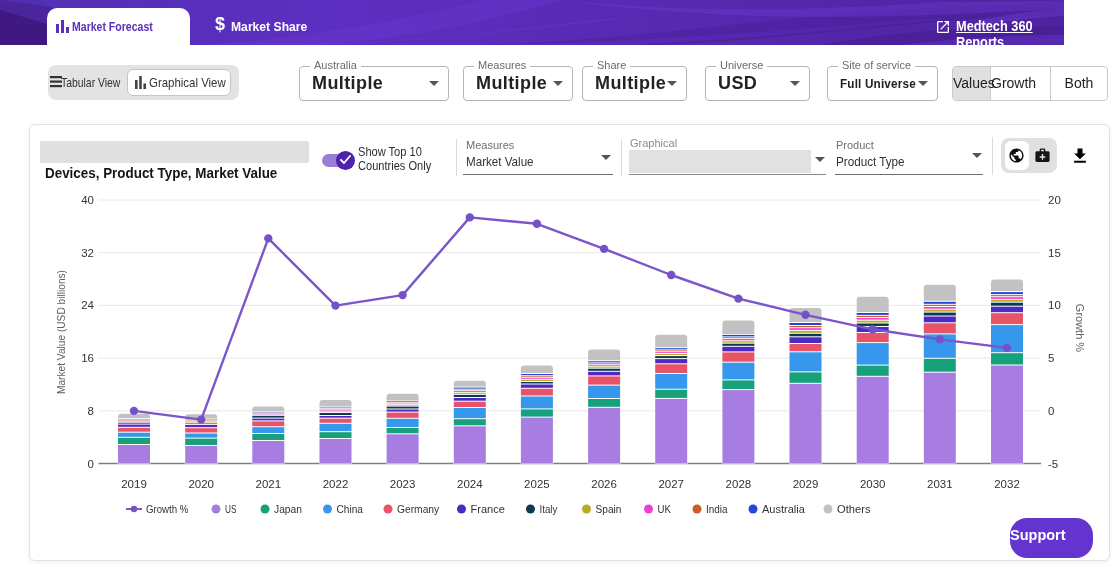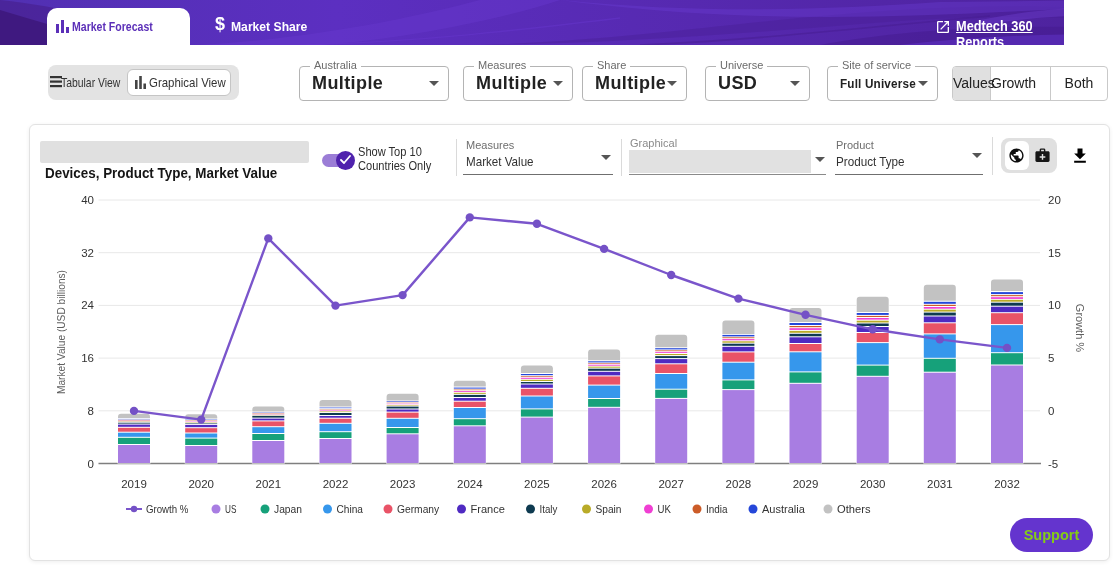--- a/index.html
+++ b/index.html
@@ -382,13 +382,13 @@
 <circle cx="648.5" cy="509" r="4.5" fill="#f03fd3"></circle>
 <text x="657.5" y="513" font-size="11.5" fill="#333" textLength="13.4" lengthAdjust="spacingAndGlyphs">UK</text>
 <circle cx="697" cy="509" r="4.5" fill="#cc5c28"></circle>
 <text x="706" y="513" font-size="11.5" fill="#333" textLength="21.5" lengthAdjust="spacingAndGlyphs">India</text>
 <circle cx="753" cy="509" r="4.5" fill="#2547d9"></circle>
 <text x="762" y="513" font-size="11.5" fill="#333" textLength="42.9" lengthAdjust="spacingAndGlyphs">Australia</text>
 <circle cx="828" cy="509" r="4.5" fill="#c2c2c2"></circle>
 <text x="837" y="513" font-size="11.5" fill="#333" textLength="33.5" lengthAdjust="spacingAndGlyphs">Others</text>
   </svg>
 
-<div class="a" style="left:1010px;top:518px;width:83px;height:34px;border-radius:17px;background:#6434ce;color:#84cc16;font-size:14.5px;font-weight:bold;text-align:center;line-height:34px">Support</div>
+<div class="a" style="left:1010px;top:518px;width:83px;height:40px;border-radius:17px;background:#6434ce;color:#ffffff;font-size:14.5px;font-weight:bold;line-height:34px">Support</div>
 
 </body></html>

